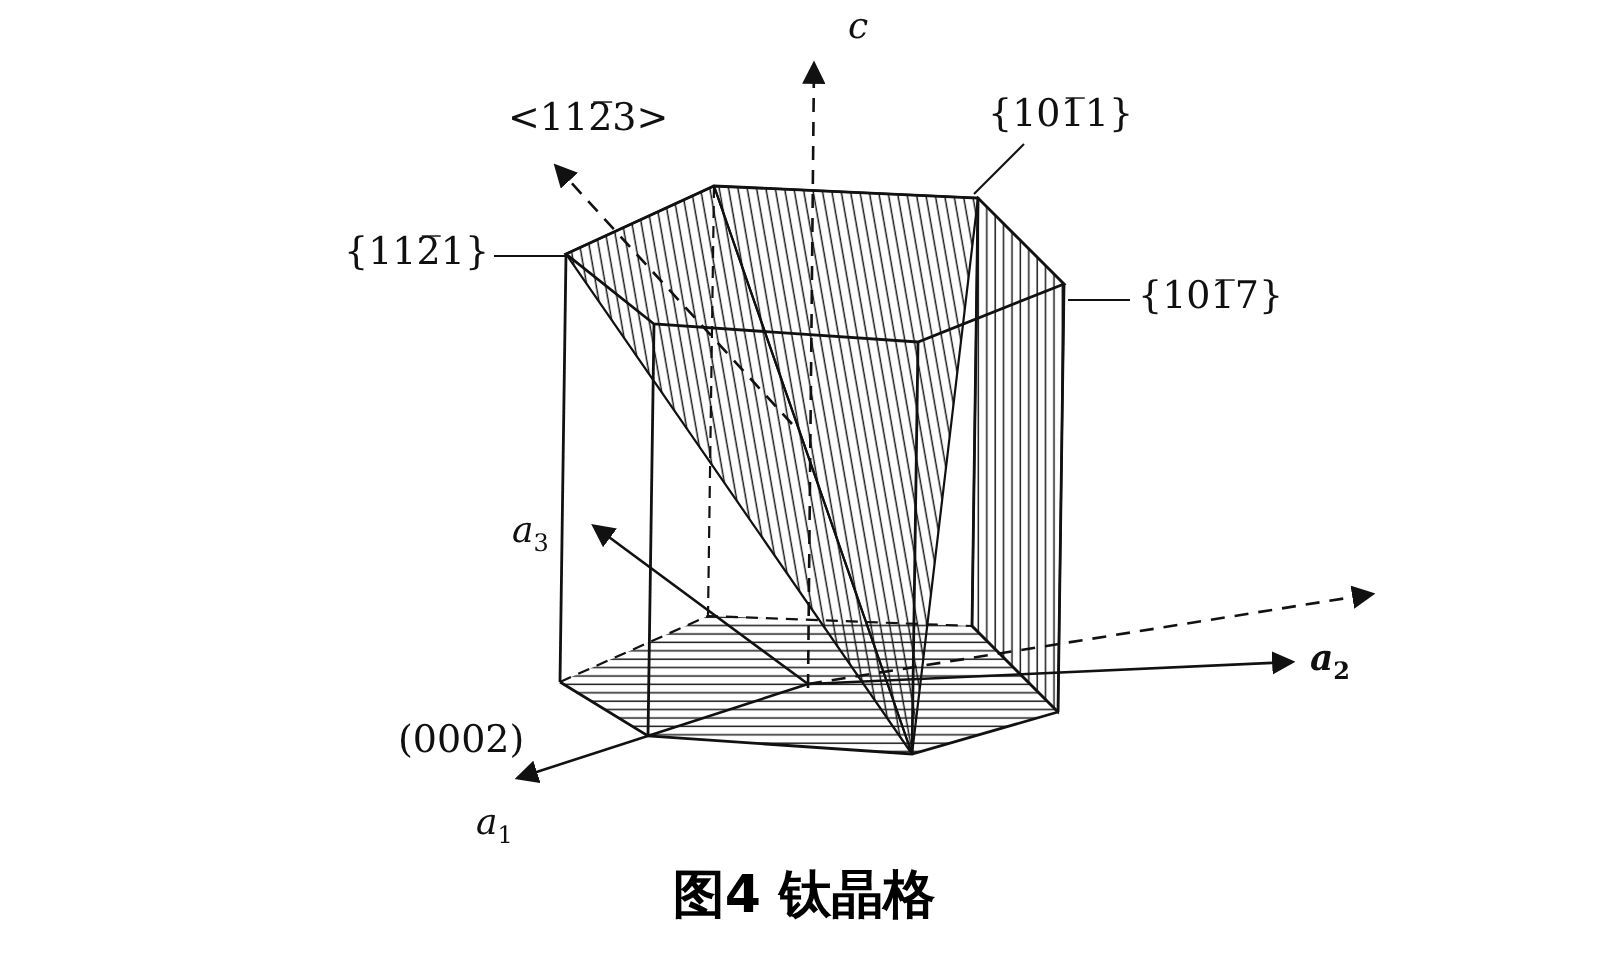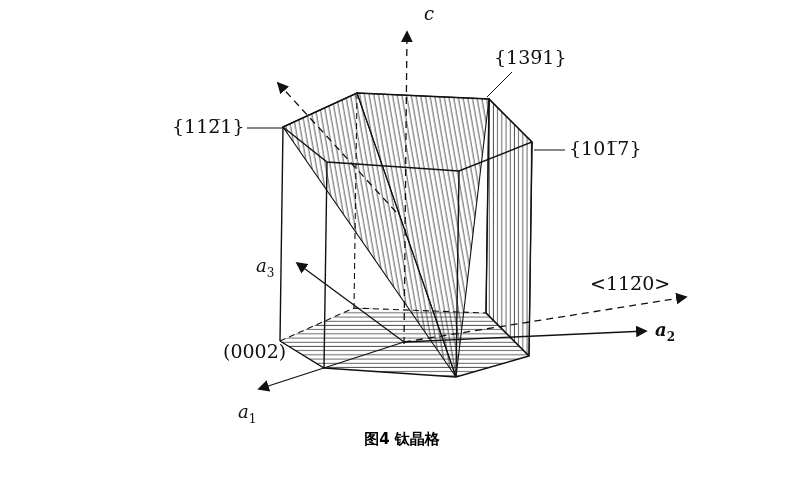--- a/index.html
+++ b/index.html
@@ -30,21 +30,21 @@
   .lbl.axis sub{
     font-style:normal;
     font-size:12px;
   }
   #caption{
     position:absolute;
     left:0;top:430px;width:804px;
     text-align:center;
     font-family:"DejaVu Sans", sans-serif;
     font-weight:bold;
-    font-size:15px;
+    font-size:26px;
     color:#000;
     z-index:2;
   }
 </style>
 </head>
 <body>
 
 <div id="figure-wrap">
 
   <svg id="diagram-svg" width="804" height="487" viewBox="0 0 804 487">
@@ -123,38 +123,38 @@
       <line x1="243" y1="128" x2="284" y2="128"></line>
       <line x1="512" y1="72" x2="487" y2="97"></line>
       <line x1="565" y1="150" x2="534" y2="150"></line>
     </g>
   </svg>
 
   <div class="lbl axis" style="left:424px;top:4px;">
     <span>c</span>
   </div>
 
+  <div class="lbl" style="left:252px;top:49px;">&lt;112̅3&gt;</div>
 
-  <div class="lbl" style="left:492px;top:47px;">{139̅1}</div>
+  <div class="lbl" style="left:492px;top:47px;">{101̅1}</div>
 
   <div class="lbl" style="left:170px;top:116px;">{112̅1}</div>
 
   <div class="lbl" style="left:567px;top:138px;">{101̅7}</div>
 
   <div class="lbl axis" style="left:256px;top:256px;">
     <span>a</span><sub>3</sub>
   </div>
 
-  <div class="lbl" style="left:588px;top:273px;">&lt;112̅0&gt;</div>
 
   <div class="lbl axis" style="left:655px;top:320px;font-weight:bold;">
     <span>a</span><sub>2</sub>
   </div>
 
-  <div class="lbl" style="left:197px;top:341px;background:transparent;margin-left:24px;">(0002)</div>
+  <div class="lbl" style="left:197px;top:360px;background:transparent;">(0002)</div>
 
   <div class="lbl axis" style="left:238px;top:402px;">
     <span>a</span><sub>1</sub>
   </div>
 
   <div id="caption">图4 钛晶格</div>
 
 </div>
 
 </body></html>

